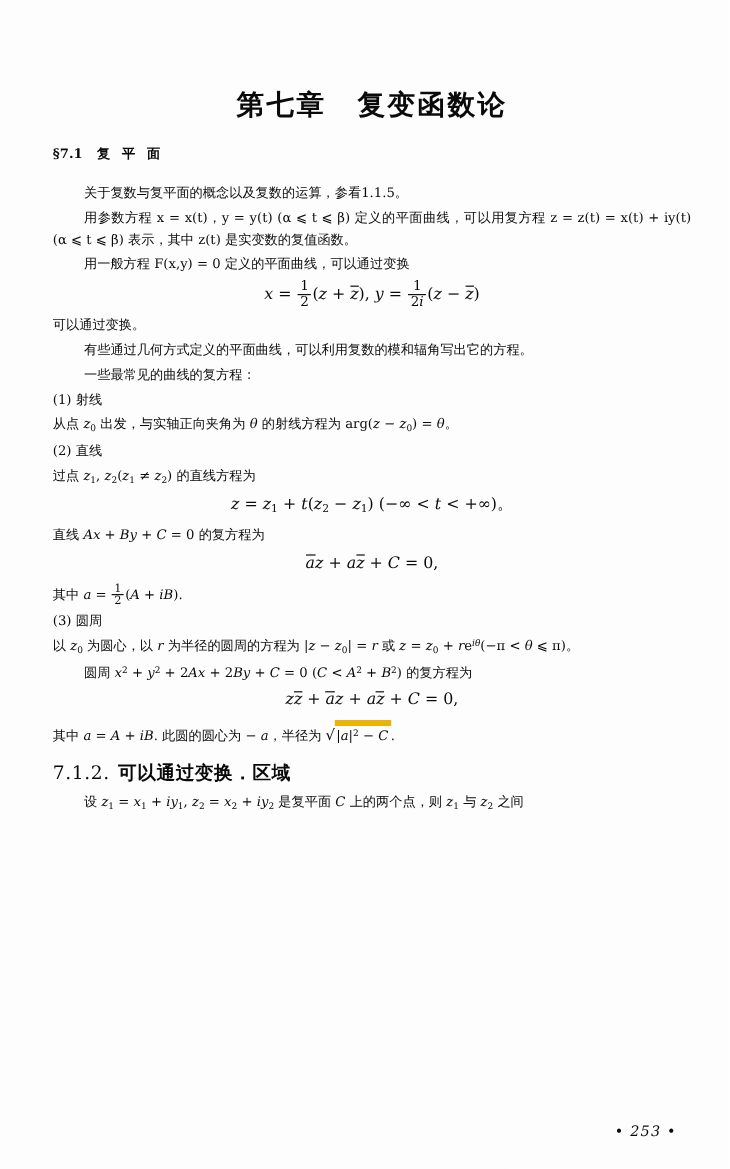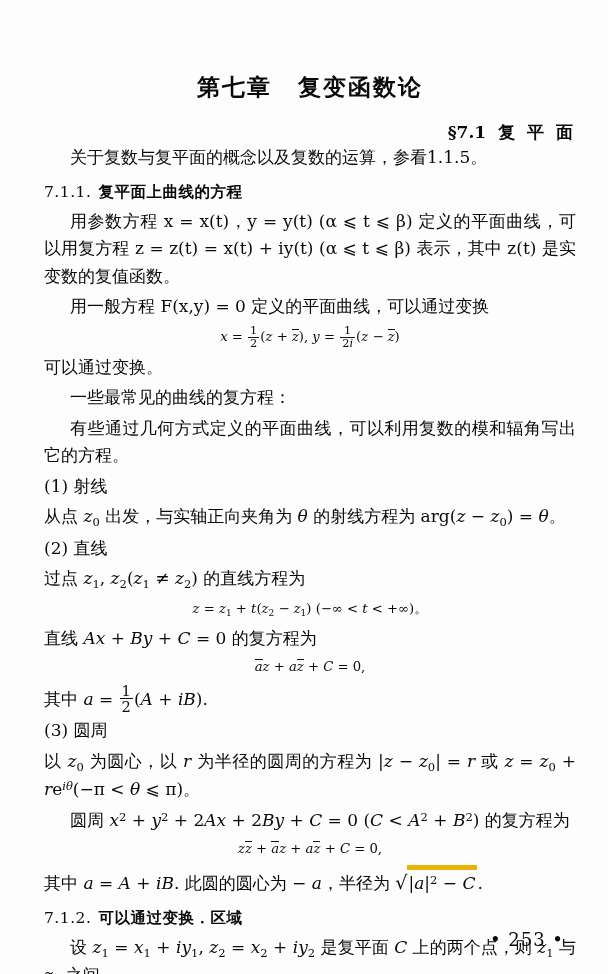--- a/index.html
+++ b/index.html
@@ -27,32 +27,33 @@
     letter-spacing: 2px;
     margin-top: 14px;
     margin-bottom: 18px;
     font-family: "DejaVu Serif", "Liberation Serif", serif;
   }
   .chapter-title .gap {
     display: inline-block;
     width: 26px;
   }
   .section-title {
-    text-align: right;
-    font-size: 17px;
+    text-align: left;
+    font-size: 11px;
     font-weight: bold;
     letter-spacing: 3px;
+    margin-bottom: 16px;
   }
   .section-title .num {
     letter-spacing: 0px;
     margin-right: 12px;
   }
   p {
     margin: 0 0 3px 0;
-    font-size: 17px;
+    font-size: 11px;
     line-height: 1.62;
     text-align: justify;
   }
   p.indent {
     text-indent: 26px;
   }
   .subhead {
     font-size: 15.5px;
     font-weight: bold;
     margin: 10px 0 5px 0;
@@ -112,63 +113,61 @@
     vertical-align: -0.32em;
   }
   sup {
     font-size: 0.68em;
     vertical-align: 0.45em;
   }
   .pagenum {
     position: absolute;
     right: 44px;
     bottom: 24px;
-    font-size: 18px;
+    font-size: 12px;
     letter-spacing: 1px;
+    font-style: italic;
   }
   .tight {
     margin-bottom: 1px;
   }
 </style>
 </head>
 <body>
 
 <div class="page">
 
   <div class="chapter-title">
     <span>第七章</span><span class="gap"></span><span>复变函数论</span>
   </div>
 
   <div class="section-title">
     <span class="num">§7.1</span><span>复 平 面</span>
   </div>
 
   <p class="indent">关于复数与复平面的概念以及复数的运算，参看1.1.5。</p>
 
-  <div class="subhead">
-    <span class="snum">7.1.1.</span><span>复平面上曲线的方程</span>
-  </div>
 
   <p class="indent">
     <span>用参数方程 x = x(t)，y = y(t) (α ⩽ t ⩽ β) 定义的平面曲线，可以用复方程 z = z(t) = x(t) + iy(t) (α ⩽ t ⩽ β) 表示，其中 z(t) 是实变数的复值函数。</span>
   </p>
 
   <p class="indent tight">
     <span>用一般方程 F(x,y) = 0 定义的平面曲线，可以通过变换</span>
   </p>
 
   <div class="formula">
     <span class="mi">x</span> = <span class="frac"><span class="num">1</span><span class="den">2</span></span>(<span class="mi">z</span> + <span class="ovl mi">z</span>), <span class="mi">y</span> = <span class="frac"><span class="num">1</span><span class="den">2<span class="mi">i</span></span></span>(<span class="mi">z</span> − <span class="ovl mi">z</span>)
   </div>
 
   <p>可以通过变换。</p>
 
+  <p class="indent">有些通过几何方式定义的平面曲线，可以利用复数的模和辐角写出它的方程。</p>
+
   <p class="indent">一些最常见的曲线的复方程：</p>
-
-  <p class="indent">有些通过几何方式定义的平面曲线，可以利用复数的模和辐角写出它的方程。</p>
 
   <p>(1) 射线</p>
   <p>
     从点 <span class="mi">z</span><sub>0</sub> 出发，与实轴正向夹角为 <span class="mi">θ</span> 的射线方程为 arg(<span class="mi">z</span> − <span class="mi">z</span><sub>0</sub>) = <span class="mi">θ</span>。
   </p>
 
   <p>(2) 直线</p>
   <p class="tight">
     过点 <span class="mi">z</span><sub>1</sub>, <span class="mi">z</span><sub>2</sub>(<span class="mi">z</span><sub>1</sub> ≠ <span class="mi">z</span><sub>2</sub>) 的直线方程为
   </p>

